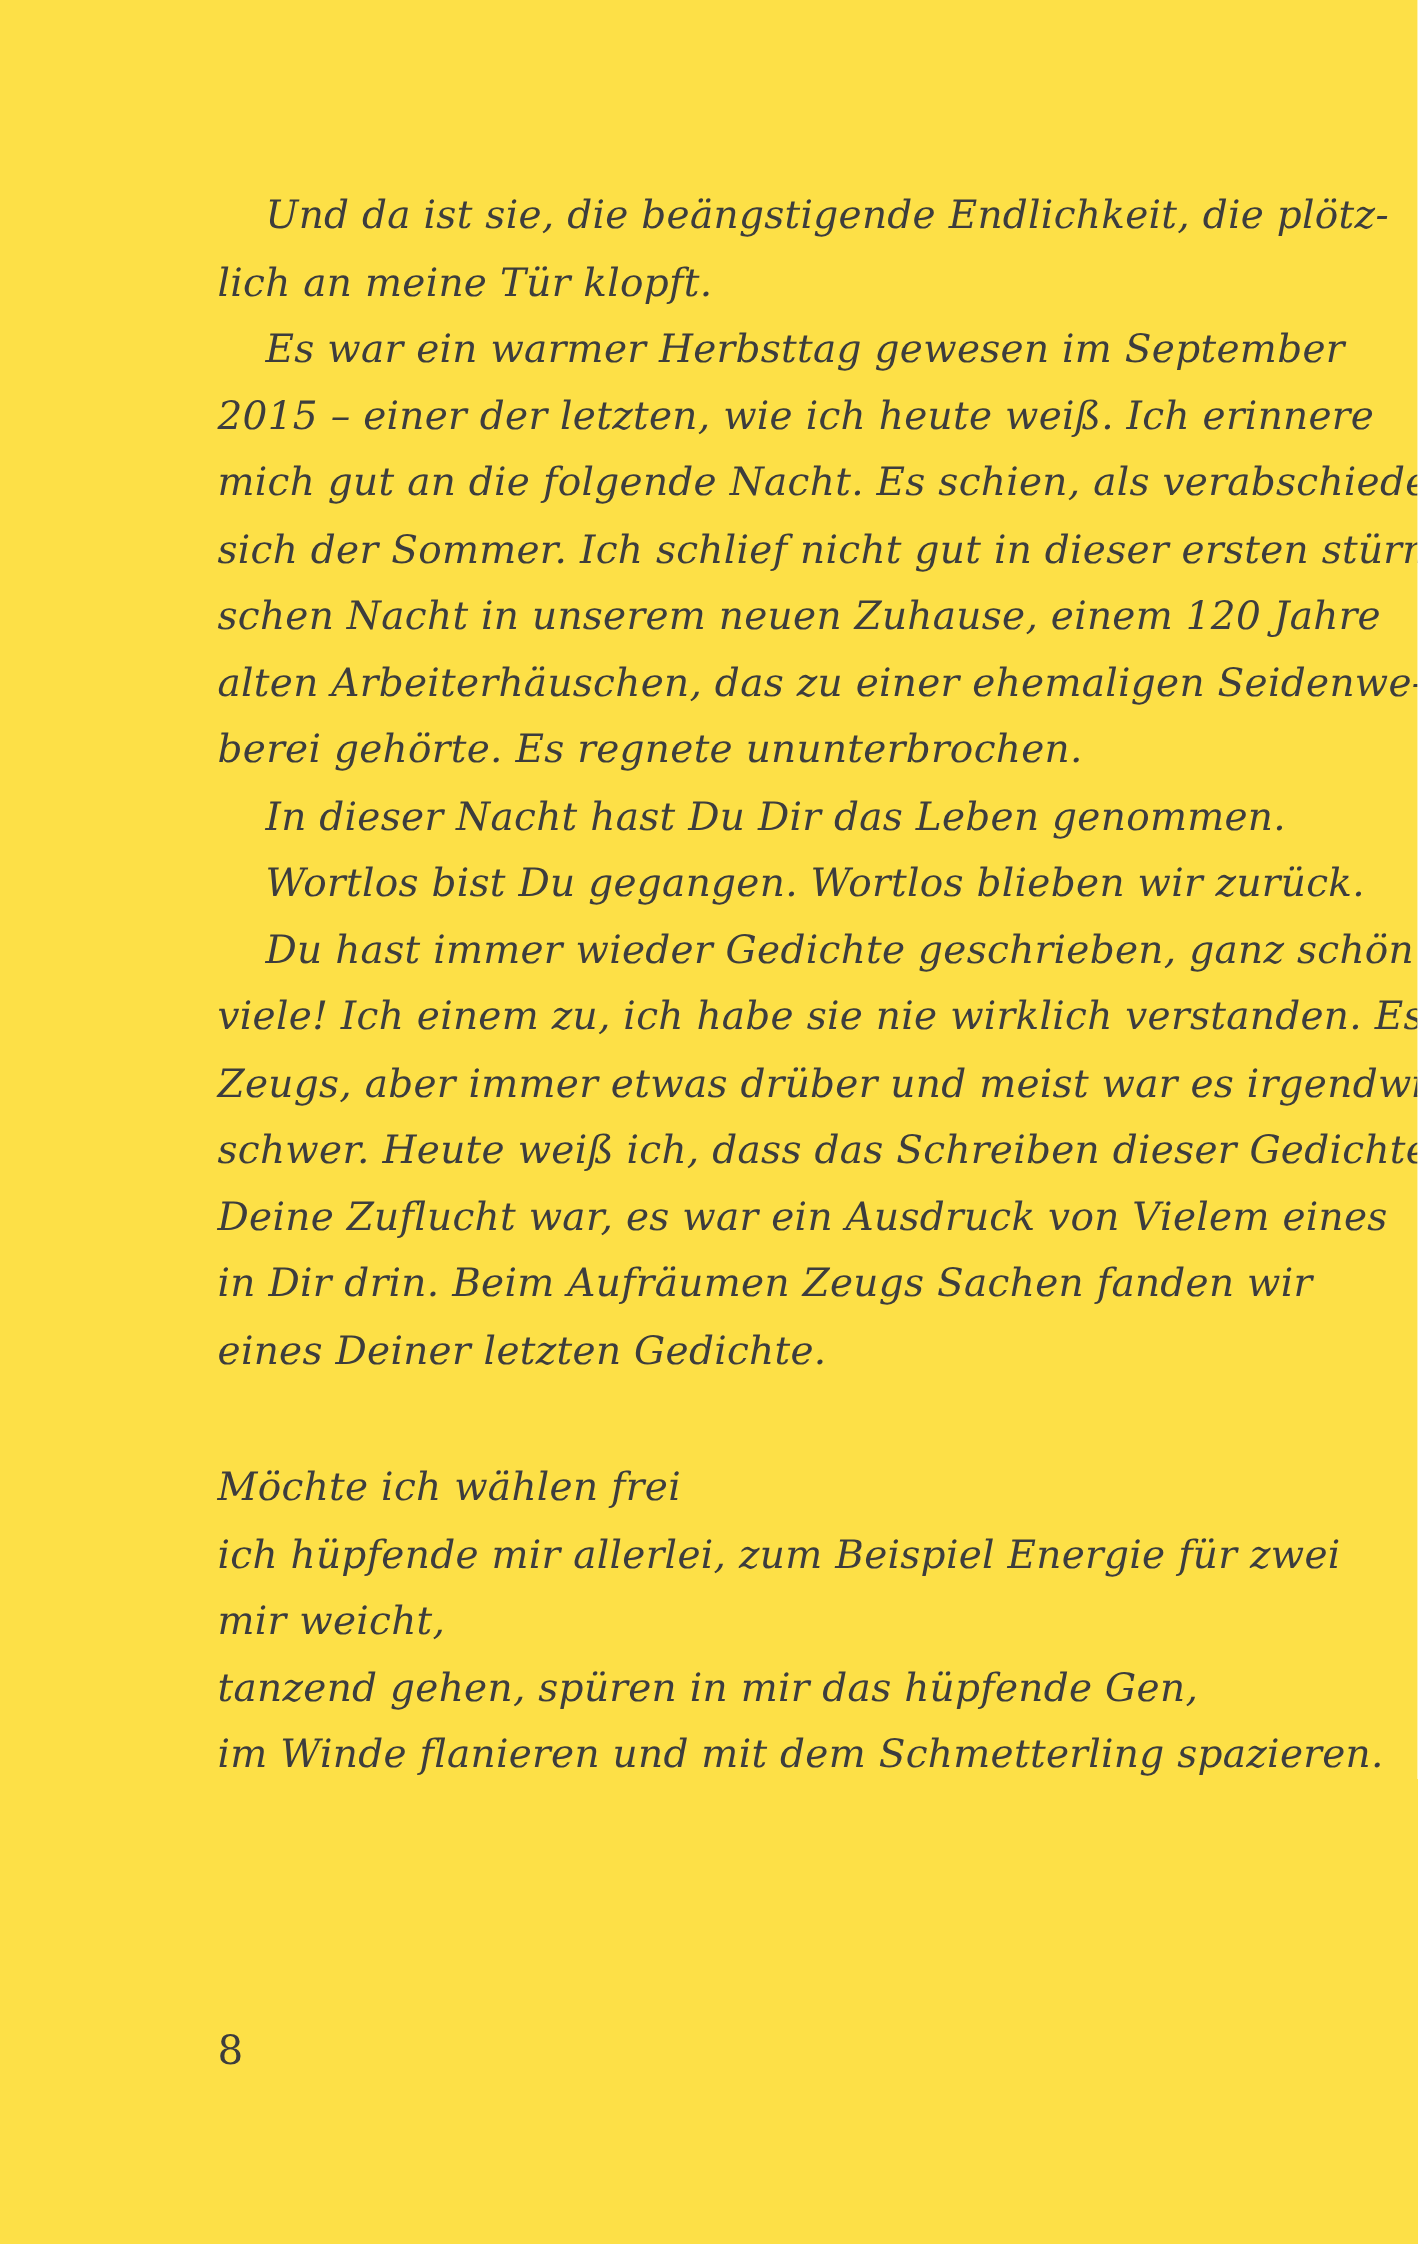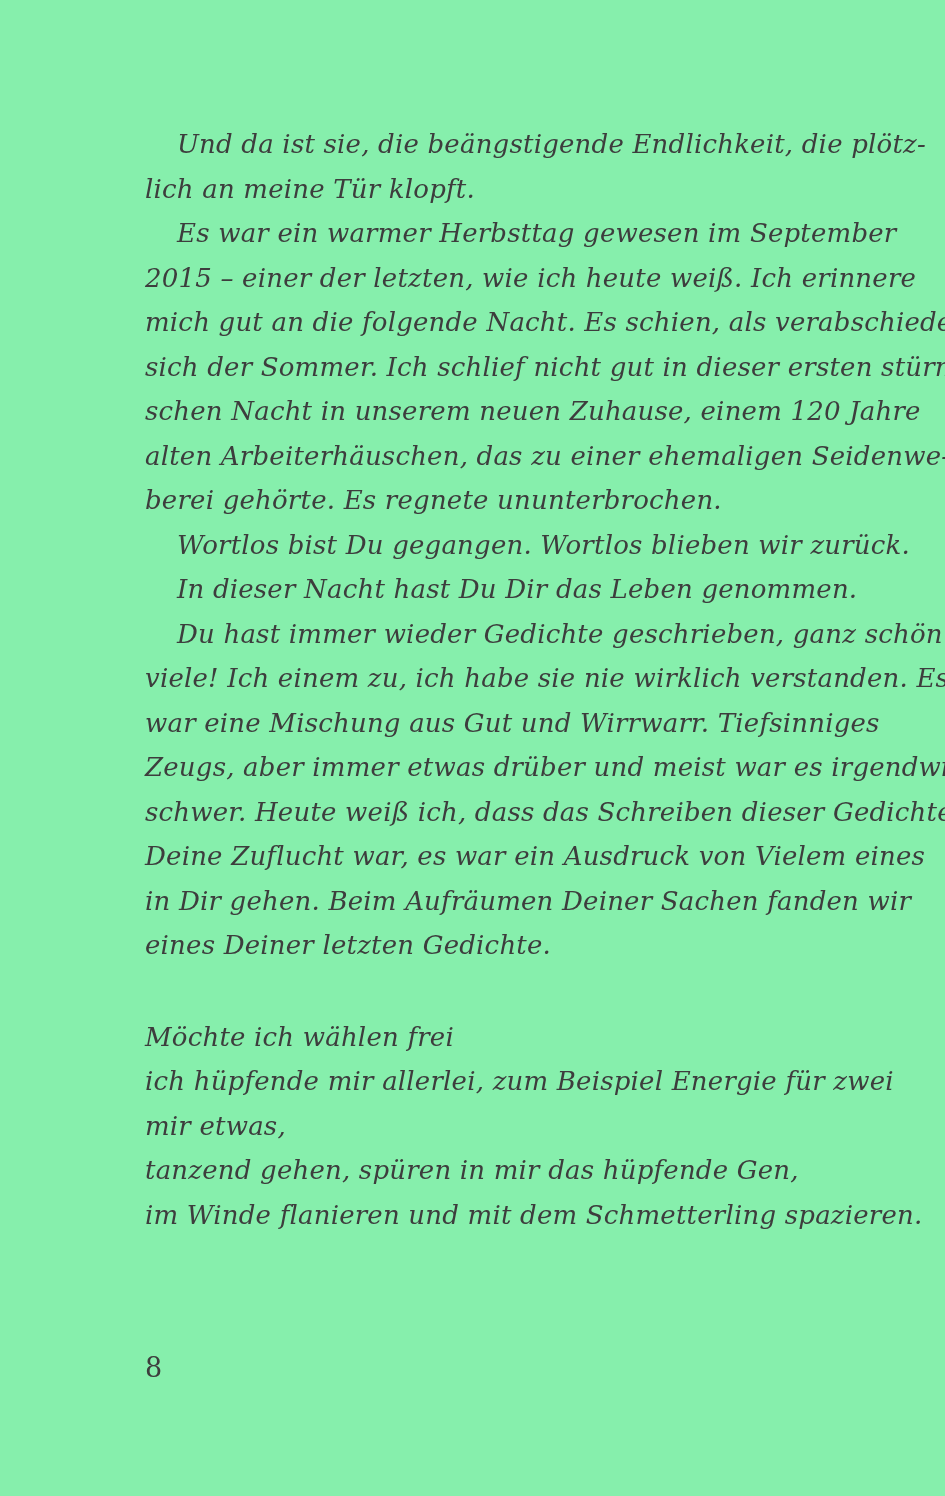--- a/index.html
+++ b/index.html
@@ -4,21 +4,21 @@
 <style>
   html, body {
     margin: 0;
     padding: 0;
     background: #ffffff;
   }
   .page {
     position: relative;
     width: 945px;
     height: 1496px;
-    background: #86efac;
+    background: #fde047;
     overflow: hidden;
     font-family: "DejaVu Serif", "Liberation Serif", serif;
     color: #3d3d3d;
   }
   .text-block {
     position: absolute;
     top: 122px;
     left: 145px;
     width: 670px;
     font-style: italic;
@@ -52,31 +52,30 @@
   <div class="text-block" id="text-block">
       <div class="line indent">Und da ist sie, die beängstigende Endlichkeit, die plötz-</div>
       <div class="line">lich an meine Tür klopft.</div>
       <div class="line indent">Es war ein warmer Herbsttag gewesen im September</div>
       <div class="line">2015 – einer der letzten, wie ich heute weiß. Ich erinnere</div>
       <div class="line">mich gut an die folgende Nacht. Es schien, als verabschiede</div>
       <div class="line">sich der Sommer. Ich schlief nicht gut in dieser ersten stürmi-</div>
       <div class="line">schen Nacht in unserem neuen Zuhause, einem 120 Jahre</div>
       <div class="line">alten Arbeiterhäuschen, das zu einer ehemaligen Seidenwe-</div>
       <div class="line">berei gehörte. Es regnete ununterbrochen.</div>
+      <div class="line indent">In dieser Nacht hast Du Dir das Leben genommen.</div>
       <div class="line indent">Wortlos bist Du gegangen. Wortlos blieben wir zurück.</div>
-      <div class="line indent">In dieser Nacht hast Du Dir das Leben genommen.</div>
       <div class="line indent">Du hast immer wieder Gedichte geschrieben, ganz schön</div>
       <div class="line">viele! Ich einem zu, ich habe sie nie wirklich verstanden. Es</div>
-      <div class="line">war eine Mischung aus Gut und Wirrwarr. Tiefsinniges</div>
       <div class="line">Zeugs, aber immer etwas drüber und meist war es irgendwie</div>
       <div class="line">schwer. Heute weiß ich, dass das Schreiben dieser Gedichte</div>
       <div class="line">Deine Zuflucht war, es war ein Ausdruck von Vielem eines</div>
-      <div class="line">in Dir gehen. Beim Aufräumen Deiner Sachen fanden wir</div>
+      <div class="line">in Dir drin. Beim Aufräumen Zeugs Sachen fanden wir</div>
       <div class="line">eines Deiner letzten Gedichte.</div>
       <div class="line blank">&nbsp;</div>
       <div class="line">Möchte ich wählen frei</div>
       <div class="line">ich hüpfende mir allerlei, zum Beispiel Energie für zwei</div>
-      <div class="line">mir etwas,</div>
+      <div class="line">mir weicht,</div>
       <div class="line">tanzend gehen, spüren in mir das hüpfende Gen,</div>
       <div class="line">im Winde flanieren und mit dem Schmetterling spazieren.</div>
     </div>
   <div class="page-number">8</div>
 </div>
 
 </body></html>

